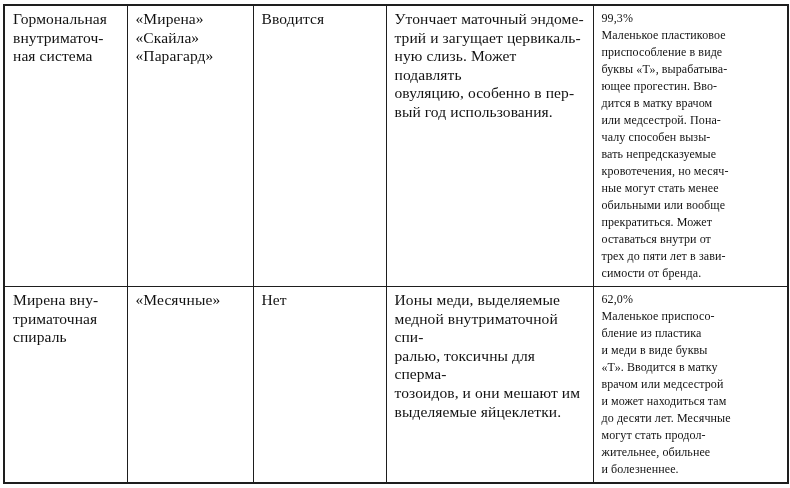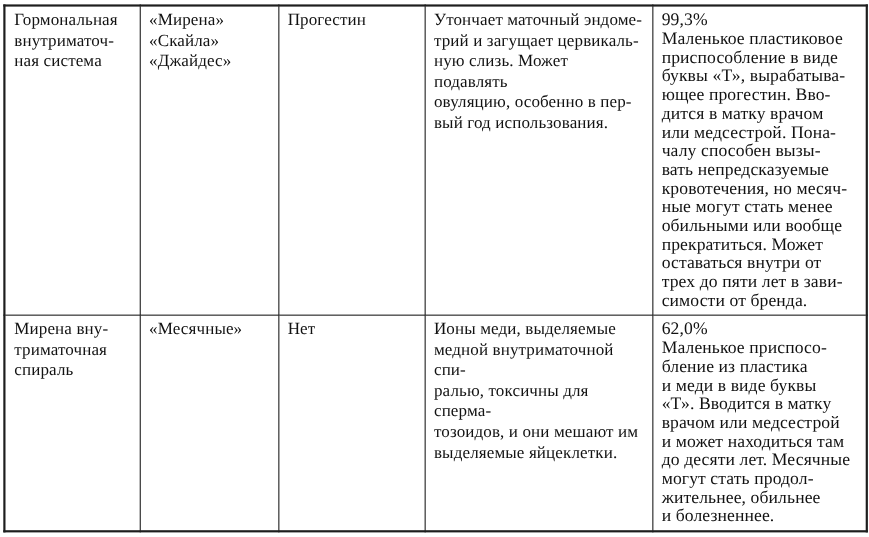--- a/index.html
+++ b/index.html
@@ -29,21 +29,21 @@
     border: 1.6px solid #1e1e1e;
     vertical-align: top;
     padding: 4px 8px 4px 8px;
     white-space: pre-line;
     font-size: 15.5px;
     line-height: 18.6px;
     letter-spacing: 0.1px;
     overflow: hidden;
   }
   table.doc-table td.col-eff {
-    font-size: 16px;
+    font-size: 12px;
     line-height: 17px;
     padding-top: 4px;
   }
   tr.row-1 { height: 279px; }
   tr.row-2 { height: 196px; }
 </style>
 </head>
 <body>
 
 <div class="sheet">
@@ -55,22 +55,22 @@
       <col style="width:207px">
       <col style="width:195px">
     </colgroup>
     <tbody>
       <tr class="row-1">
         <td>Гормональная
 внутриматоч-
 ная система</td>
         <td>«Мирена»
 «Скайла»
-«Джайдес»</td>
-        <td>Прогестин</td>
+«Парагард»</td>
+        <td>Вводится</td>
         <td>Утончает маточный эндоме-
 трий и загущает цервикаль-
 ную слизь. Может подавлять
 овуляцию, особенно в пер-
 вый год использования.</td>
         <td class="col-eff">99,3%
 Маленькое пластиковое
 приспособление в виде
 буквы «Т», вырабатыва-
 ющее прогестин. Вво-

